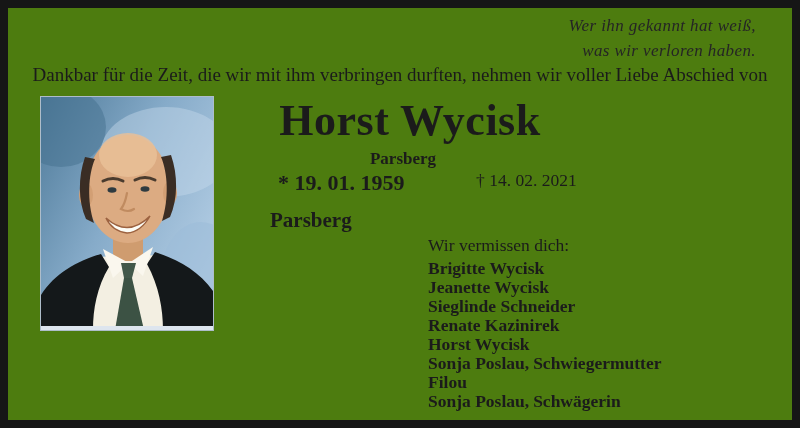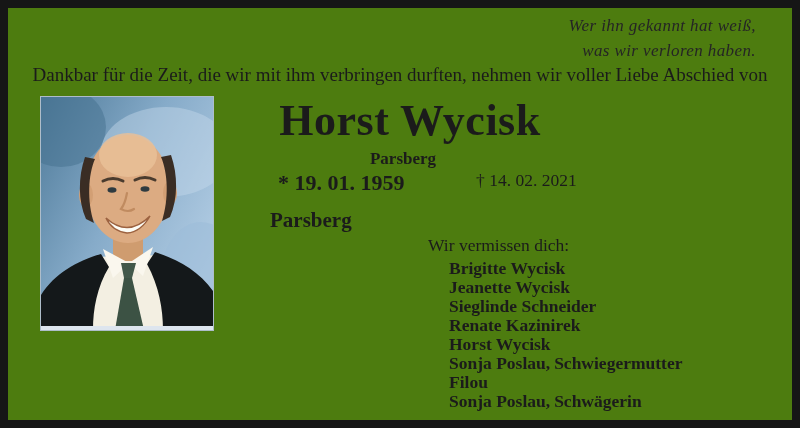--- a/index.html
+++ b/index.html
@@ -43,21 +43,21 @@
   .profession {
     position:absolute; left:222px; top:141px; width:346px;
     text-align:center;
     font-size:17px; font-weight:bold;
   }
   .birth  { position:absolute; left:270px; top:162px; font-size:22px; font-weight:bold; }
   .death  { position:absolute; left:425px; top:162px; font-size:17.5px; font-weight:normal;margin-left:43px; }
   .place  { position:absolute; left:262px; top:200px; font-size:21px; font-weight:bold; }
   .missing{ position:absolute; left:420px; top:227px; font-size:17.5px; }
   .mourners { position:absolute; left:420px; top:251px; font-size:17.5px; line-height:19px; }
-  .mourner .mname { font-weight:bold;margin-left:21px; }
+  .mourner .mname { font-weight:bold; }
   .mourner .mrel  { font-weight:bold; margin-left:4px; }
 </style>
 </head>
 <body>
 
 <div class="page">
 
   <div class="quote">
     <div>Wer ihn gekannt hat weiß,</div>
     <div>was wir verloren haben.</div>

